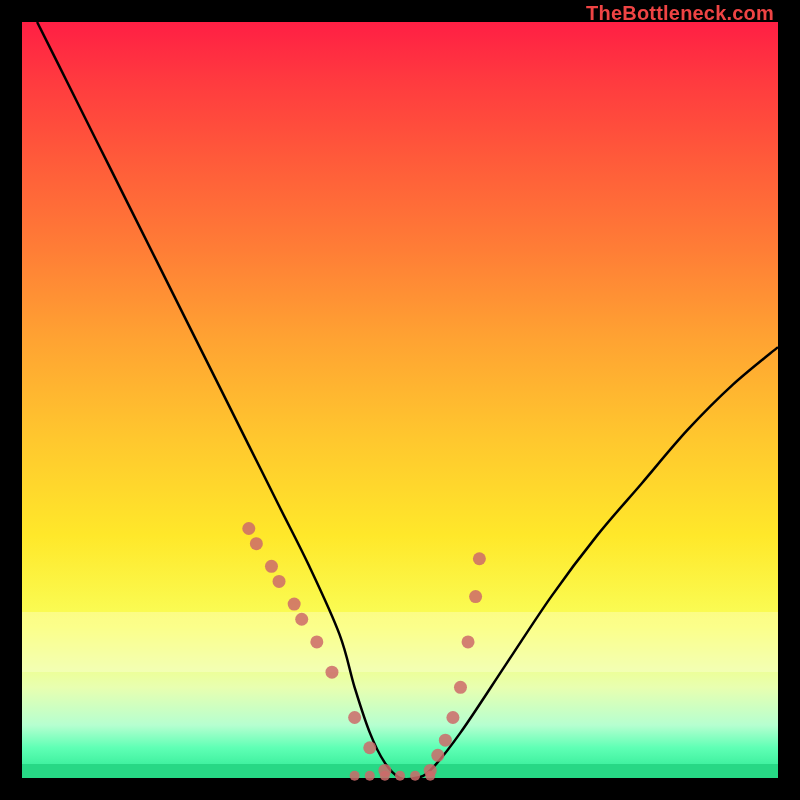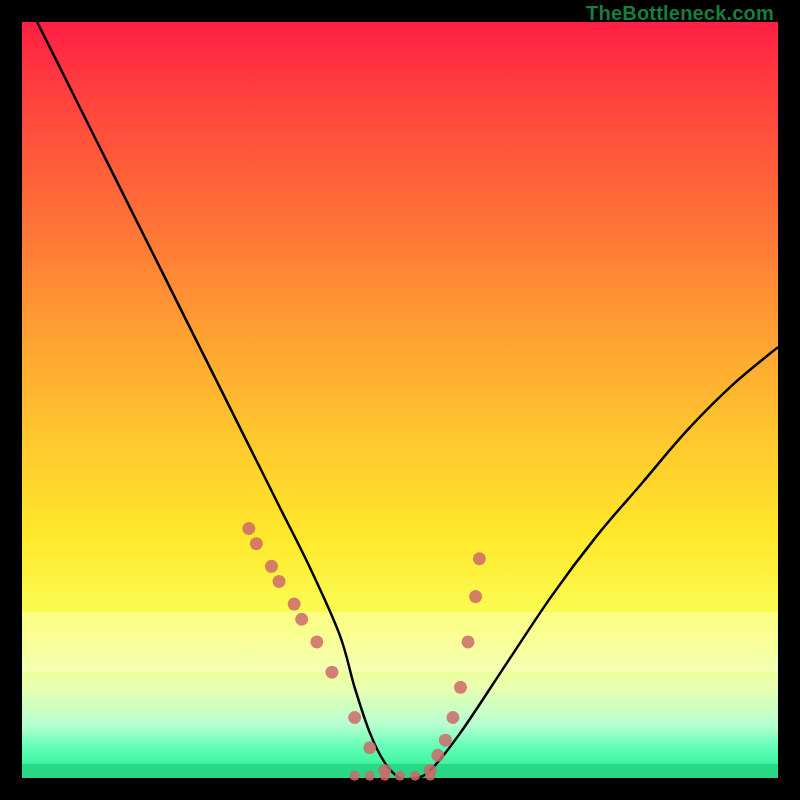--- a/index.html
+++ b/index.html
@@ -55,21 +55,21 @@
     height: 14px;
     background: #27d885;
   }
   .watermark {
     position: absolute;
     top: 2px;
     right: 26px;
     font-family: Arial, Helvetica, sans-serif;
     font-size: 20px;
     font-weight: bold;
-    color: #15803d;
+    color: #ef4444;
     letter-spacing: 0.2px;
   }
   svg.curve {
     position: absolute;
     top: 22px;
     left: 22px;
     width: 756px;
     height: 756px;
     overflow: visible;
   }

